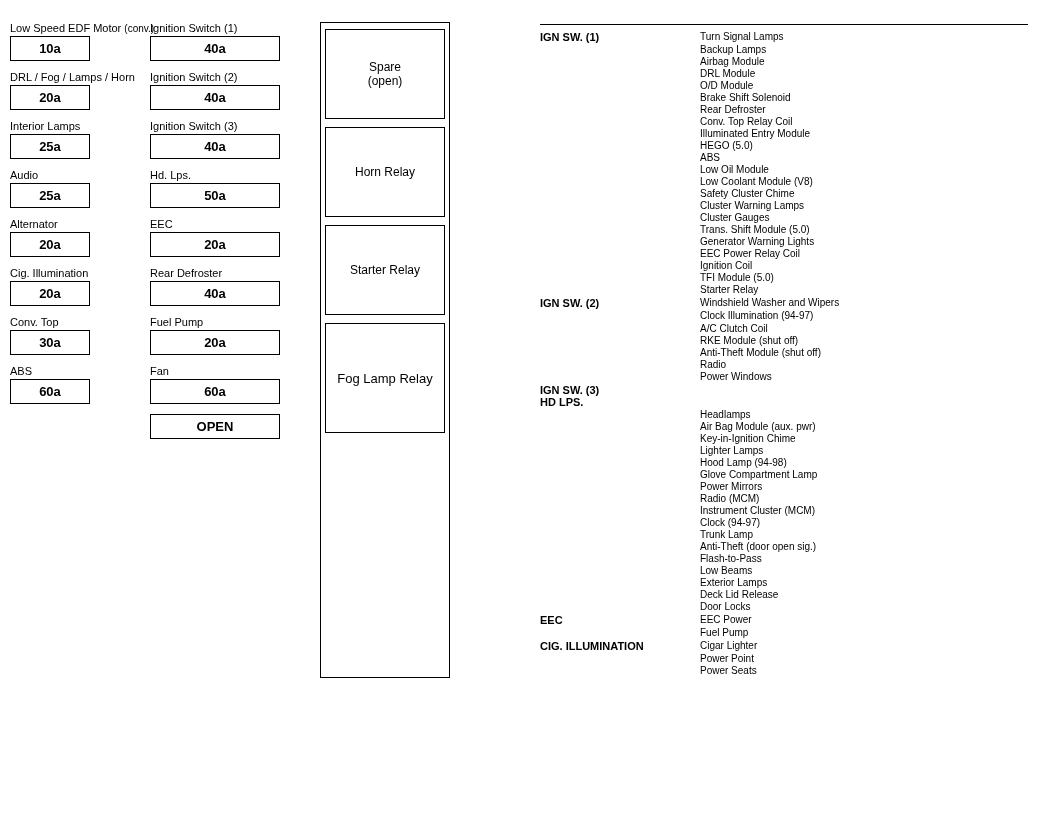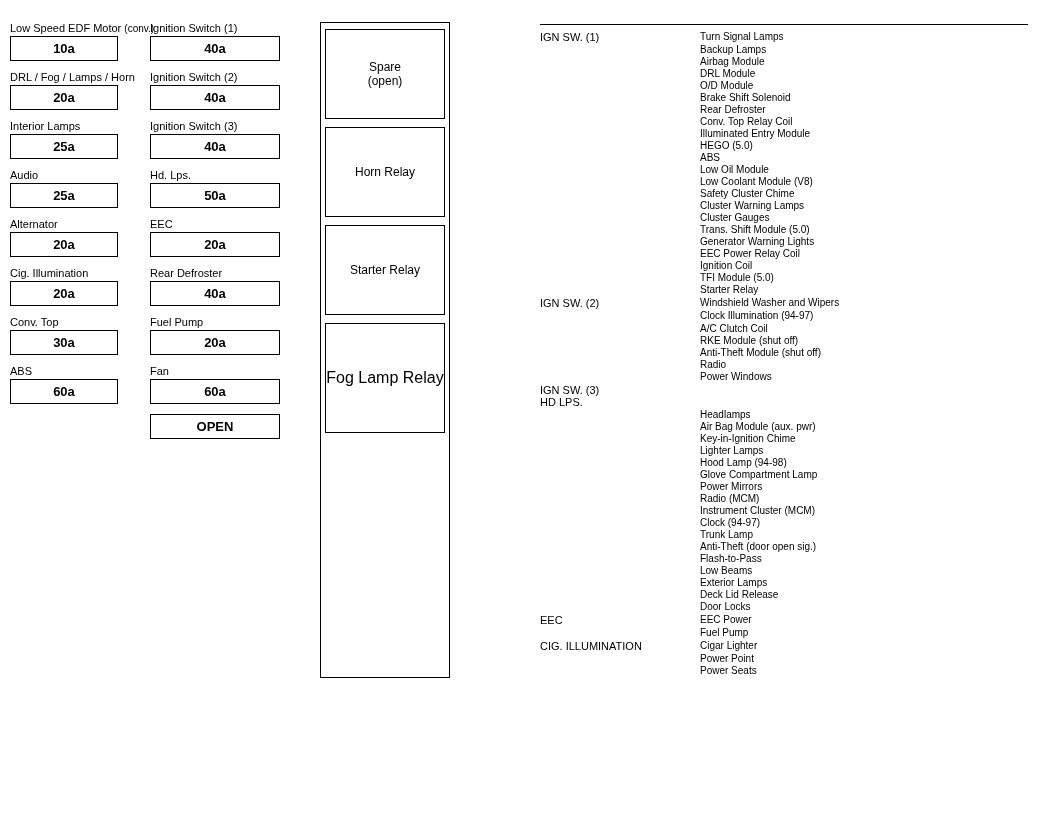--- a/index.html
+++ b/index.html
@@ -51,21 +51,21 @@
     }
     .fuse-label span {
       font-size: 10px;
     }
     .fuse-box {
       border: 1.5px solid #000;
       text-align: center;
       font-weight: bold;
       font-size: 13px;
       padding: 4px 0;
-      width: 108px;
+      width: 80px;
     }
     .fuse-box-wide {
       border: 1.5px solid #000;
       text-align: center;
       font-weight: bold;
       font-size: 13px;
       padding: 4px 0;
       width: 130px;
     }
     .relay-box {
@@ -79,21 +79,21 @@
       text-align: center;
       margin-bottom: 8px;
     }
     .relay-box-tall {
       border: 1.5px solid #000;
       width: 120px;
       height: 110px;
       display: flex;
       align-items: center;
       justify-content: center;
-      font-size: 16px;
+      font-size: 13px;
       text-align: center;
       margin-bottom: 8px;
     }
     
     .fusebox-border {
       border: 1.5px solid #000;
       padding: 6px;
       position: relative;
     }
     
@@ -123,21 +123,21 @@
       margin-bottom: 6px;
       color: #000;
     }
     .info-row {
       display: flex;
       margin-bottom: 1px;
     }
     .info-row .name-cell {
       width: 140px;
       font-size: 11px;
-      font-weight: normal;
+      font-weight: bold;
       vertical-align: top;
     }
     .info-row .desc-cell {
       font-size: 10px;
       flex: 1;
       margin-left: 20px;
     }
     .info-block {
       margin-bottom: 2px;
     }

